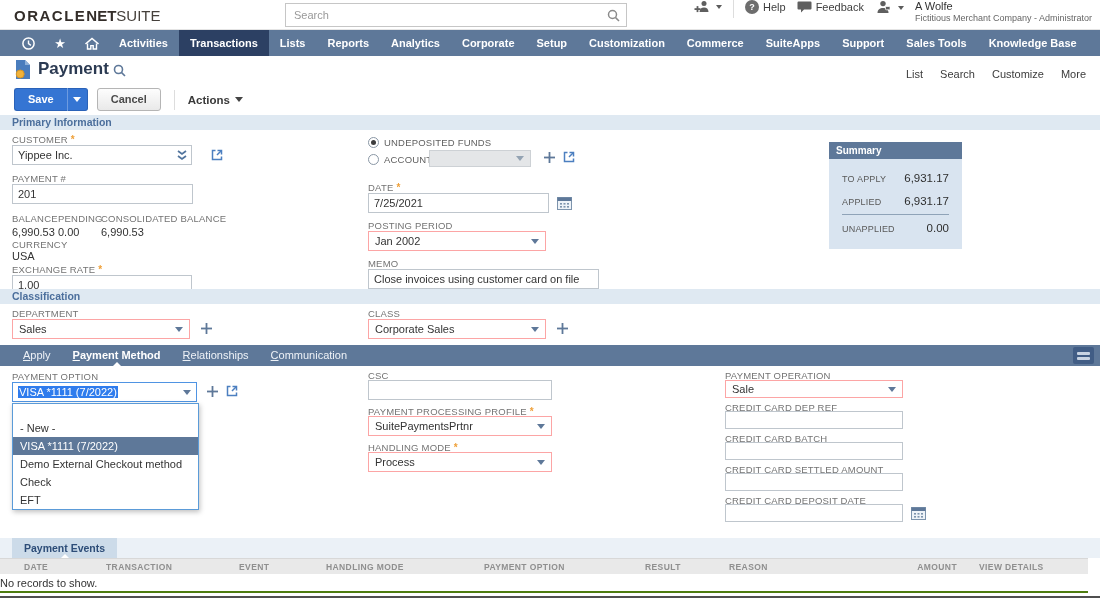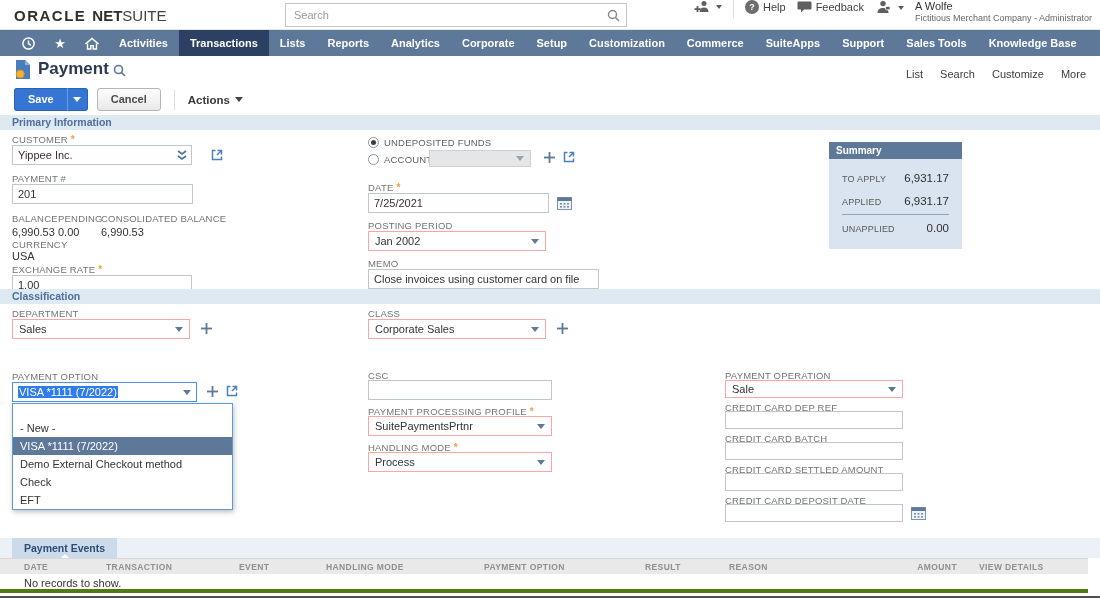--- a/index.html
+++ b/index.html
@@ -3,21 +3,21 @@
 <meta charset="utf-8">
 <style>
   *{margin:0;padding:0;box-sizing:border-box}
   body{font-family:"Liberation Sans",sans-serif;background:#fff}
   .screen{position:relative;width:1100px;height:599px;background:#fff;overflow:hidden;font-size:11px;color:#333}
 
   
   .topbar{position:absolute;top:0;left:0;right:0;height:30px;background:#fff;border-bottom:1px solid #e4e4e4}
   .logo{position:absolute;left:14px;top:7px;font-size:15px;color:#332d29;white-space:nowrap}
   .logo .p1{font-weight:bold;letter-spacing:1.5px}
-  .logo .p2{font-weight:bold;margin-left:6px}
+  .logo .p2{font-weight:bold;}
   .logo .p3{font-weight:400;color:#45403b}
   .search-wrap{position:absolute;left:285px;top:3px;width:342px;height:24px;border:1px solid #c6c6c6;background:#fff}
   .search-wrap input{width:100%;height:100%;border:0;outline:none;padding:0 28px 0 8px;font-size:11px;color:#444;font-family:inherit}
   .search-wrap input::placeholder{color:#999}
   .search-wrap .mag{position:absolute;right:6px;top:5px}
   .top-right{position:absolute;right:8px;top:0;height:30px;display:flex;align-items:flex-start;gap:11px}
   .mini-caret{width:0;height:0;border-left:3.5px solid transparent;border-right:3.5px solid transparent;border-top:4px solid #5b5b5b;margin-left:2px}
   .sep-v{width:1px;height:18px;background:#ddd}
   .tr-item{display:flex;align-items:center;gap:4px;color:#3f3f3f;font-size:11px;cursor:pointer}
   .help-circle{display:inline-flex;width:14px;height:14px;border-radius:50%;background:#6d6d6d;align-items:center;justify-content:center}
@@ -80,32 +80,32 @@
   .tab{position:relative;padding:0 11px;line-height:21px;font-size:11px;color:#eef2f7;cursor:pointer}
   .tab::first-letter{text-decoration:underline}
   .tab.active{font-weight:bold;color:#fff}
   .tab.active::after{content:"";position:absolute;left:50%;margin-left:-4px;bottom:0;width:0;height:0;border-left:4px solid transparent;border-right:4px solid transparent;border-bottom:4px solid #fff}
   .view-toggle{position:absolute;right:6px;top:2px;width:21px;height:17px;background:#415d85;border-radius:2px;cursor:pointer;display:flex;flex-direction:column;align-items:center;justify-content:center;gap:2px}
   .view-toggle b{width:13px;height:3px;background:#c8d3e2;border-radius:1px}
 
   
   .combo{position:absolute;left:12px;top:382px;width:185px;height:20px;border:1px solid #4f94e3;background:#fff;display:flex;align-items:center;justify-content:space-between;padding:0 5px;cursor:text}
   .combo .hl{background:#2f7ced;color:#fff;padding:0 1px;white-space:nowrap;overflow:hidden}
-  .dd-panel{position:absolute;left:12px;top:403px;width:221px;background:#fff;border:1px solid #5b9bd8;box-shadow:1px 2px 5px rgba(0,0,0,.25);z-index:5}
+  .dd-panel{position:absolute;left:12px;top:403px;width:187px;background:#fff;border:1px solid #5b9bd8;box-shadow:1px 2px 5px rgba(0,0,0,.25);z-index:5}
   .dd-empty{height:15px;cursor:pointer}
   .dd-row{height:18px;line-height:18px;padding-left:7px;font-size:11px;color:#333;cursor:pointer;white-space:nowrap}
   .dd-row.active{background:#5e7899;color:#fff}
 
   
   .ev-strip{position:absolute;left:0;right:0;top:538px;height:20px;background:#ebf1f7}
   .ev-tab{position:absolute;left:12px;top:538px;height:20px;line-height:20px;padding:0 12px;background:#ccdbe9;font-weight:bold;font-size:10.5px;color:#2d4d78;cursor:pointer}
   .ev-tab::after{content:"";position:absolute;left:50%;margin-left:-4px;bottom:0;border-left:4px solid transparent;border-right:4px solid transparent;border-bottom:4px solid #fff}
   .ev-header{position:absolute;left:0;right:12px;top:558px;height:16px;background:#e9e9e9;border-top:1px solid #d8d8d8;display:flex;align-items:center;padding-left:24px;font-size:8.5px;font-weight:bold;color:#8f8f8f;letter-spacing:.4px}
   .ev-header span{white-space:nowrap}
-  .ev-row{position:absolute;left:0;right:12px;top:574px;height:19px;background:#fff;border-bottom:4px solid #4d7c0f;line-height:19px;padding-left:24px;font-size:11px;color:#333}
+  .ev-row{position:absolute;left:0;right:12px;top:574px;height:19px;background:#fff;border-bottom:2px solid #4d7c0f;line-height:19px;font-size:11px;color:#333}
   .bottom-line{position:absolute;left:0;right:0;top:596px;height:2px;background:#4f4f4f}
 
   .c-date{width:82px}.c-tx{width:133px}.c-ev{width:87px}.c-hm{width:158px}.c-po{width:161px}
   .c-res{width:84px}.c-rea{width:178px}.c-amt{width:50px;text-align:right}.c-vd{padding-left:22px}
 </style>
 </head>
 <body>
 
 <div class="screen">
 
@@ -342,20 +342,30 @@
     <span>Corporate Sales</span>
       <i class="cdown"></i>
   </div>
   <span class="abs icon-btn" style="left:556px;top:322px">
     <svg width="13" height="13" viewBox="0 0 13 13">
         <line x1="6.5" y1="1" x2="6.5" y2="12" stroke="#5e7899" stroke-width="1.8"></line>
         <line x1="1" y1="6.5" x2="12" y2="6.5" stroke="#5e7899" stroke-width="1.8"></line>
       </svg>
   </span>
 
+  <div class="tabbar">
+    <span class="tab">Apply</span>
+    <span class="tab active">Payment Method</span>
+    <span class="tab">Relationships</span>
+    <span class="tab">Communication</span>
+    <span class="view-toggle">
+        <b></b>
+        <b></b>
+      </span>
+  </div>
 
   <div class="abs lbl" style="left:12px;top:371px">PAYMENT OPTION</div>
   <div class="combo">
     <span class="hl">VISA *1111 (7/2022)</span>
     <i class="cdown"></i>
   </div>
   <span class="abs icon-btn" style="left:206px;top:385px">
     <svg width="13" height="13" viewBox="0 0 13 13">
         <line x1="6.5" y1="1" x2="6.5" y2="12" stroke="#5e7899" stroke-width="1.8"></line>
         <line x1="1" y1="6.5" x2="12" y2="6.5" stroke="#5e7899" stroke-width="1.8"></line>

